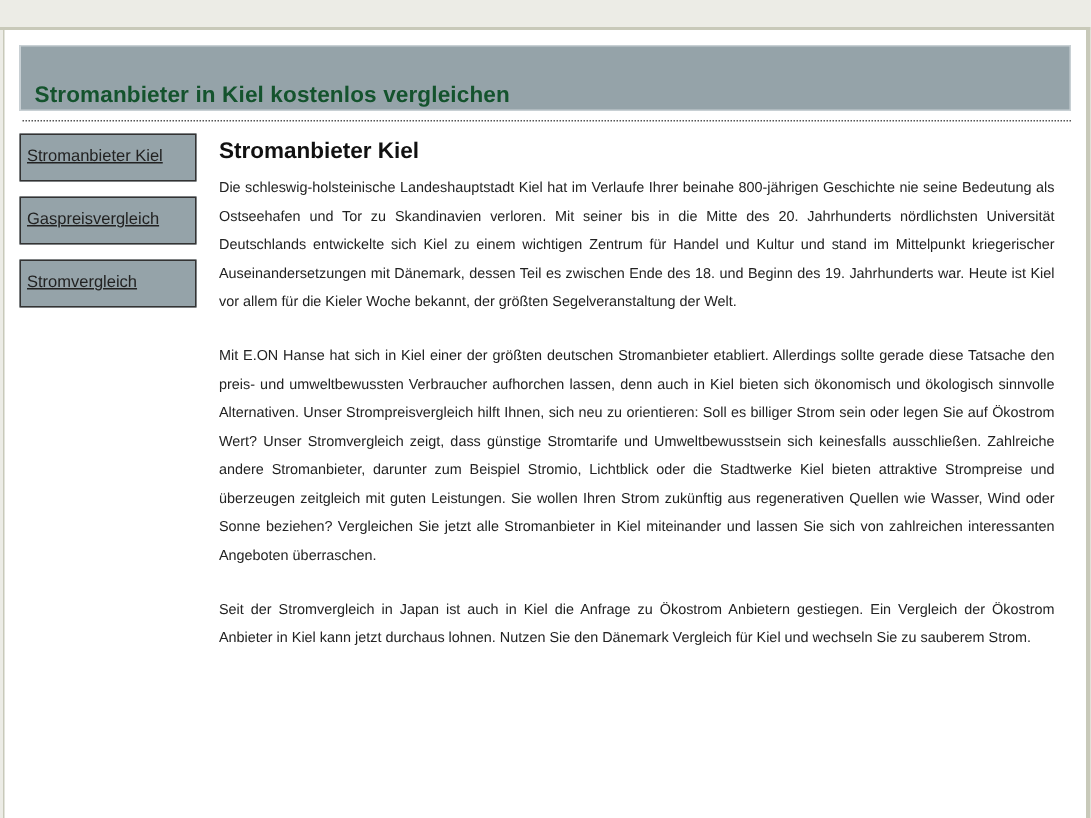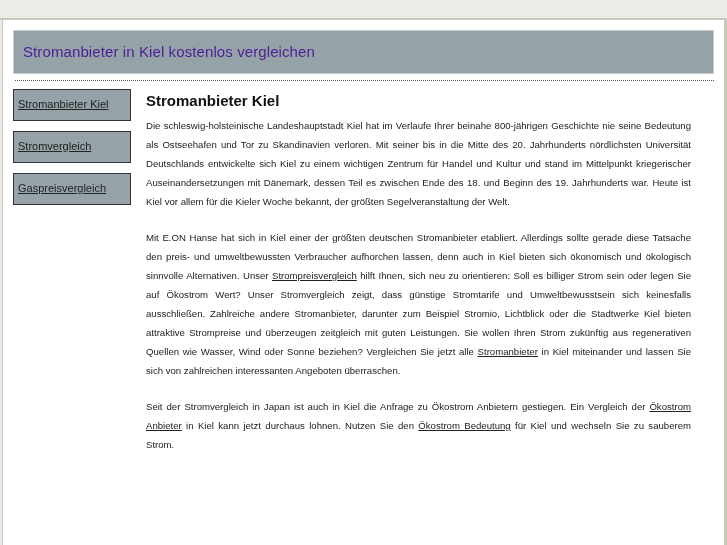--- a/index.html
+++ b/index.html
@@ -36,24 +36,24 @@
       top: 10px;
       width: 701px;
       height: 44px;
       background: #95a3a9;
       border: 1px solid #c8d0d4;
       box-sizing: border-box;
     }
     .header-title {
       position: absolute;
       left: 9px;
-      top: 12px;
+      top: 24px;
       font-size: 15px;
-      font-weight: normal;
-      color: #4c1d95;
+      font-weight: bold;
+      color: #14532d;
       letter-spacing: 0.1px;
       white-space: nowrap;
     }
     .divider {
       position: absolute;
       left: 12px;
       top: 60px;
       width: 699px;
       height: 0;
       border-top: 1px dotted #555;
@@ -91,29 +91,28 @@
       width: 561px;
     }
     .content h1 {
       margin: 0 0 6px 0;
       font-size: 15px;
       font-weight: bold;
       color: #111;
       line-height: 18px;
     }
     .content p {
-      margin: 0 16px 17px 0;
+      margin: 0 4px 17px 0;
       font-size: 9.6px;
       line-height: 19px;
       text-align: justify;
       color: #222;
     }
     .content a {
       color: #222;
-      text-decoration: underline;
       cursor: pointer;
     }
   </style>
 </head>
 <body>
 
 <div class="top-bar"></div>
 
 <div class="page">
 
@@ -121,30 +120,30 @@
     <span class="header-title">Stromanbieter in Kiel kostenlos vergleichen</span>
   </div>
 
   <div class="divider"></div>
 
   <nav class="nav">
     <div class="nav-item">
       <a class="nav-link">Stromanbieter Kiel</a>
     </div>
     <div class="nav-item">
-      <a class="nav-link">Stromvergleich</a>
+      <a class="nav-link">Gaspreisvergleich</a>
     </div>
     <div class="nav-item">
-      <a class="nav-link">Gaspreisvergleich</a>
+      <a class="nav-link">Stromvergleich</a>
     </div>
   </nav>
 
   <main class="content">
     <h1>Stromanbieter Kiel</h1>
 
     <p>Die schleswig-holsteinische Landeshauptstadt Kiel hat im Verlaufe Ihrer beinahe 800-jährigen Geschichte nie seine Bedeutung als Ostseehafen und Tor zu Skandinavien verloren. Mit seiner bis in die Mitte des 20. Jahrhunderts nördlichsten Universität Deutschlands entwickelte sich Kiel zu einem wichtigen Zentrum für Handel und Kultur und stand im Mittelpunkt kriegerischer Auseinandersetzungen mit Dänemark, dessen Teil es zwischen Ende des 18. und Beginn des 19. Jahrhunderts war. Heute ist Kiel vor allem für die Kieler Woche bekannt, der größten Segelveranstaltung der Welt.</p>
 
     <p><span>Mit E.ON Hanse hat sich in Kiel einer der größten deutschen Stromanbieter etabliert. Allerdings sollte gerade diese Tatsache den preis- und umweltbewussten Verbraucher aufhorchen lassen, denn auch in Kiel bieten sich ökonomisch und ökologisch sinnvolle Alternativen. Unser </span><a>Strompreisvergleich</a><span> hilft Ihnen, sich neu zu orientieren: Soll es billiger Strom sein oder legen Sie auf Ökostrom Wert? Unser Stromvergleich zeigt, dass günstige Stromtarife und Umweltbewusstsein sich keinesfalls ausschließen. Zahlreiche andere Stromanbieter, darunter zum Beispiel Stromio, Lichtblick oder die Stadtwerke Kiel bieten attraktive Strompreise und überzeugen zeitgleich mit guten Leistungen. Sie wollen Ihren Strom zukünftig aus regenerativen Quellen wie Wasser, Wind oder Sonne beziehen? Vergleichen Sie jetzt alle </span><a>Stromanbieter</a><span> in Kiel miteinander und lassen Sie sich von zahlreichen interessanten Angeboten überraschen.</span></p>
 
-    <p><span>Seit der Stromvergleich in Japan ist auch in Kiel die Anfrage zu Ökostrom Anbietern gestiegen. Ein Vergleich der </span><a>Ökostrom Anbieter</a><span> in Kiel kann jetzt durchaus lohnen. Nutzen Sie den </span><a>Ökostrom Bedeutung</a><span> für Kiel und wechseln Sie zu sauberem Strom.</span></p>
+    <p><span>Seit der Stromvergleich in Japan ist auch in Kiel die Anfrage zu Ökostrom Anbietern gestiegen. Ein Vergleich der </span><a>Ökostrom Anbieter</a><span> in Kiel kann jetzt durchaus lohnen. Nutzen Sie den </span><a>Dänemark Vergleich</a><span> für Kiel und wechseln Sie zu sauberem Strom.</span></p>
   </main>
 
 </div>
 
 </body></html>

